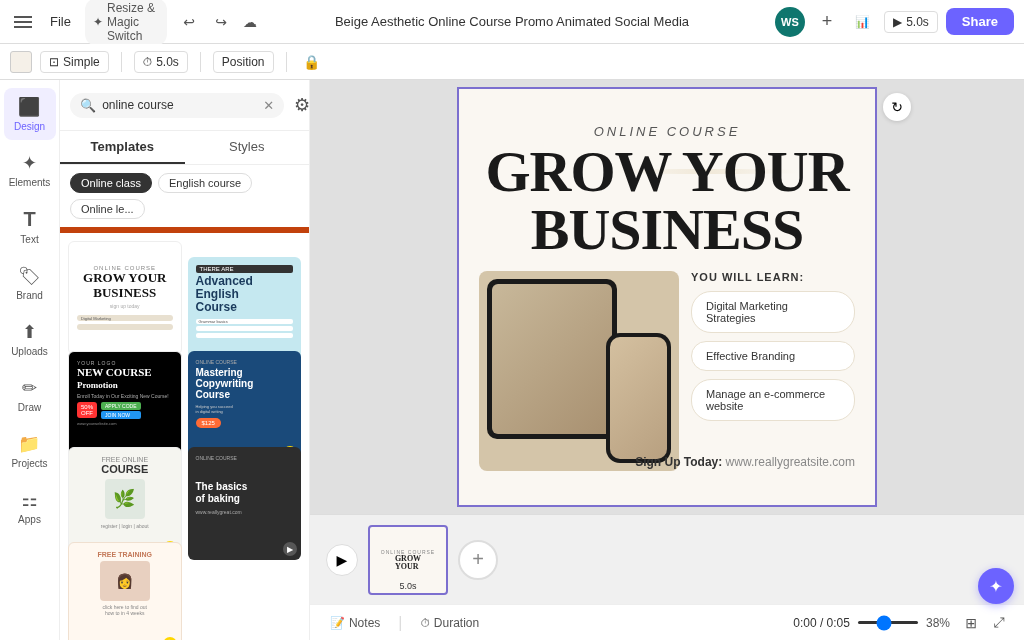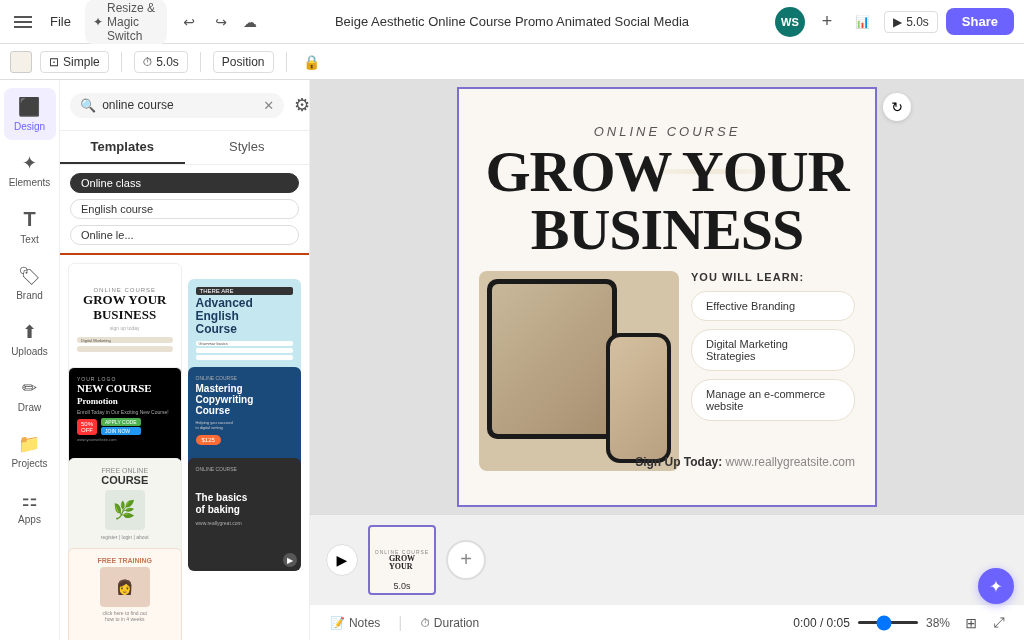--- a/index.html
+++ b/index.html
@@ -138,22 +138,21 @@
       font-weight: 600;
       border-bottom: 2px solid #333;
     }
 
     
     .panel-tags {
       display: flex;
       gap: 6px;
       padding: 8px 10px;
       flex-wrap: wrap;
-      border-bottom: 2px solid #c2410c;
-      flex-direction: column;
+      border-bottom: 6px solid #c2410c;
     }
     .tag {
       font-size: 11px;
       padding: 3px 10px;
       border-radius: 12px;
       border: 1px solid #ddd;
       cursor: pointer;
       background: #fff;
       color: #333;
       white-space: nowrap;
@@ -364,21 +363,21 @@
       background: #fff;
       border: 1px solid #ddd;
       display: flex;
       align-items: center;
       justify-content: center;
       cursor: pointer;
       font-size: 14px;
     }
 
     .film-slide {
-      width: 68px;
+      width: 80px;
       height: 70px;
       background: #faf7f2;
       border: 2px solid #7c6fcf;
       border-radius: 4px;
       display: flex;
       flex-direction: column;
       align-items: center;
       justify-content: center;
       font-size: 7px;
       color: #333;
@@ -668,22 +667,22 @@
               <div style="position:absolute;top:8px;left:8px;width:130px;height:160px;background:#1a1a1a;border-radius:10px;padding:5px;">
                 <div style="width:100%;height:100%;background:linear-gradient(135deg,#c8b89a,#a89070);border-radius:6px;"></div>
               </div>
               <div style="position:absolute;bottom:8px;right:8px;width:65px;height:130px;background:#1a1a1a;border-radius:14px;padding:4px;">
                 <div style="width:100%;height:100%;background:linear-gradient(135deg,#d4c0a0,#b8a080);border-radius:10px;"></div>
               </div>
             </div>
 
             <div class="canvas-learn-area">
               <div class="learn-title">YOU WILL LEARN:</div>
+              <div class="learn-item">Digital Marketing Strategies</div>
               <div class="learn-item">Effective Branding</div>
-              <div class="learn-item">Digital Marketing Strategies</div>
               <div class="learn-item">Manage an e-commerce website</div>
             </div>
           </div>
 
           <div class="canvas-footer">
             <strong>Sign  Up Today:</strong>
             <span>www.reallygreatsite.com</span>
           </div>
         </div>
 

